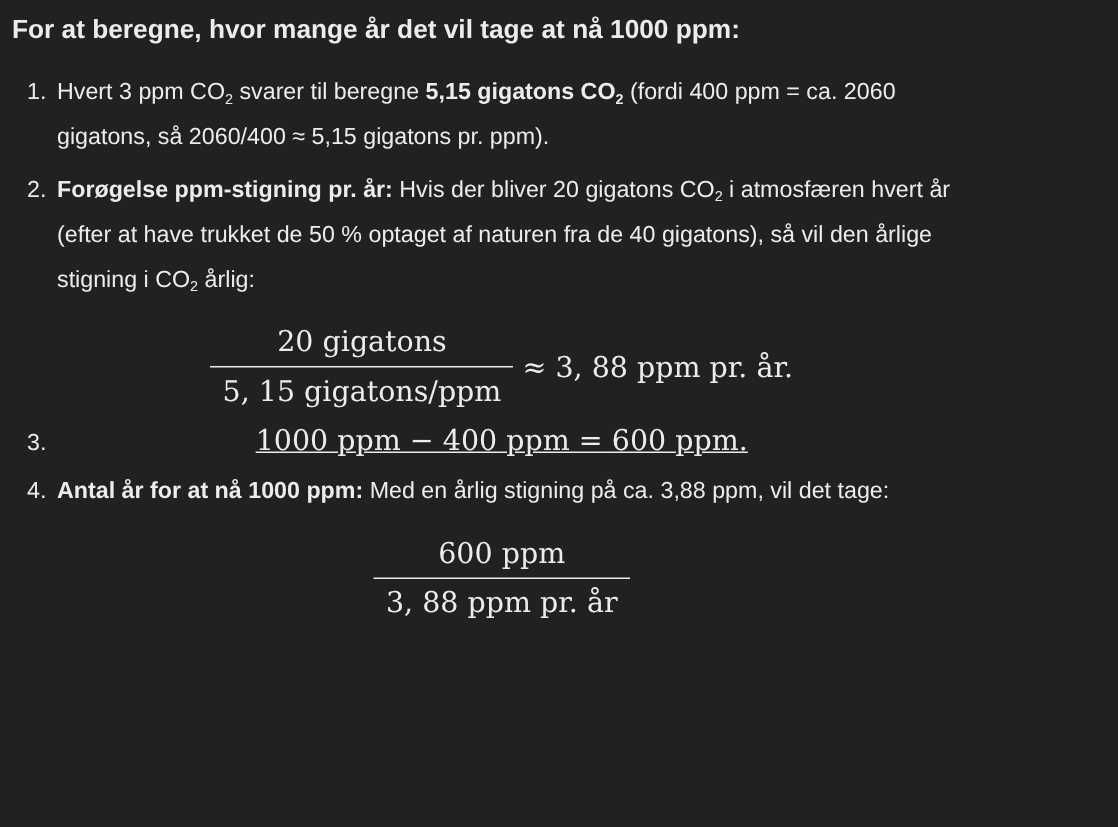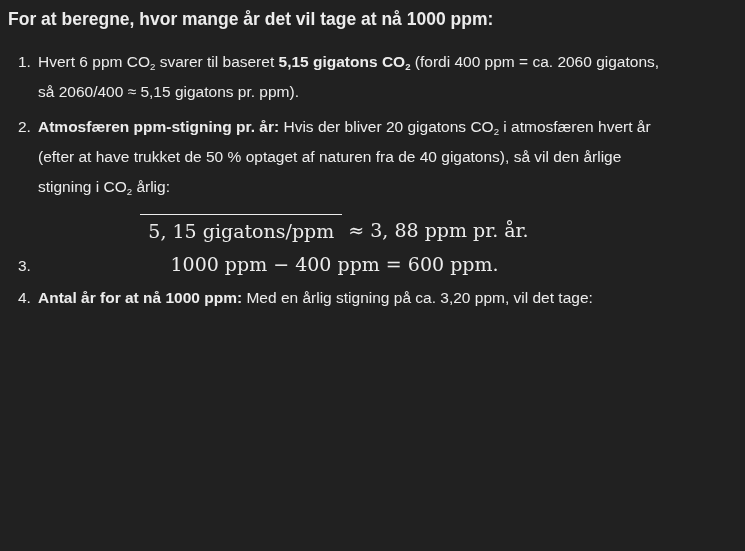--- a/index.html
+++ b/index.html
@@ -74,57 +74,60 @@
   .fnum { display: block; padding: 2px 8px 4px 8px; }
   .fden {
     display: block;
     border-top: 1px solid #ececec;
     padding: 4px 8px 2px 8px;
   }
   .fres {
     display: inline-block;
     vertical-align: middle;
   }
-  .fline { display: inline-block; line-height: 26px; }
+  .fline { display: inline-block; line-height: 26px; text-decoration: underline; }
 </style>
 </head>
 <body style="background-color: rgb(33, 33, 33); color: rgb(236, 236, 236);">
 
 <div class="message">
 
   <p class="heading">For at beregne, hvor mange år det vil tage at nå 1000 ppm:</p>
 
   <div class="list">
 
     <div class="item">
       <span class="item-number">1.</span>
-      <p class="para"><span>Hvert 6 ppm CO</span><span class="sub">2</span><span> svarer til baseret </span><span class="b">5,15 gigatons CO</span><span class="b sub">2</span><span> (fordi 400 ppm = ca. 2060 gigatons, så 2060/400 ≈ 5,15 gigatons pr. ppm).</span></p>
+      <p class="para"><span>Hvert 3 ppm CO</span><span class="sub">2</span><span> svarer til beregne </span><span class="b">5,15 gigatons CO</span><span class="b sub">2</span><span> (fordi 400 ppm = ca. 2060 gigatons, så 2060/400 ≈ 5,15 gigatons pr. ppm).</span></p>
     </div>
 
     <div class="item">
       <span class="item-number">2.</span>
-      <p class="para"><span class="b">Atmosfæren ppm-stigning pr. år:</span><span> Hvis der bliver 20 gigatons CO</span><span class="sub">2</span><span> i atmosfæren hvert år (efter at have trukket de 50 % optaget af naturen fra de 40 gigatons), så vil den årlige stigning i CO</span><span class="sub">2</span><span> årlig:</span></p>
+      <p class="para"><span class="b">Forøgelse ppm-stigning pr. år:</span><span> Hvis der bliver 20 gigatons CO</span><span class="sub">2</span><span> i atmosfæren hvert år (efter at have trukket de 50 % optaget af naturen fra de 40 gigatons), så vil den årlige stigning i CO</span><span class="sub">2</span><span> årlig:</span></p>
       <div class="formula">
         <span class="frac">
+          <span class="fnum">20 gigatons</span>
           <span class="fden">5, 15 gigatons/ppm</span>
         </span>
         <span class="fres">≈ 3, 88 ppm pr. år.</span>
       </div>
     </div>
 
     <div class="item">
       <span class="item-number">3.</span>
       <div class="formula">
         <span class="fline">1000 ppm − 400 ppm = 600 ppm.</span>
       </div>
     </div>
 
     <div class="item">
       <span class="item-number">4.</span>
-      <p class="para"><span class="b">Antal år for at nå 1000 ppm:</span><span> Med en årlig stigning på ca. 3,20 ppm, vil det tage:</span></p>
+      <p class="para"><span class="b">Antal år for at nå 1000 ppm:</span><span> Med en årlig stigning på ca. 3,88 ppm, vil det tage:</span></p>
       <div class="formula">
         <span class="frac">
+          <span class="fnum">600 ppm</span>
+          <span class="fden">3, 88 ppm pr. år</span>
         </span>
       </div>
     </div>
 
   </div>
 </div>
 
 </body></html>

